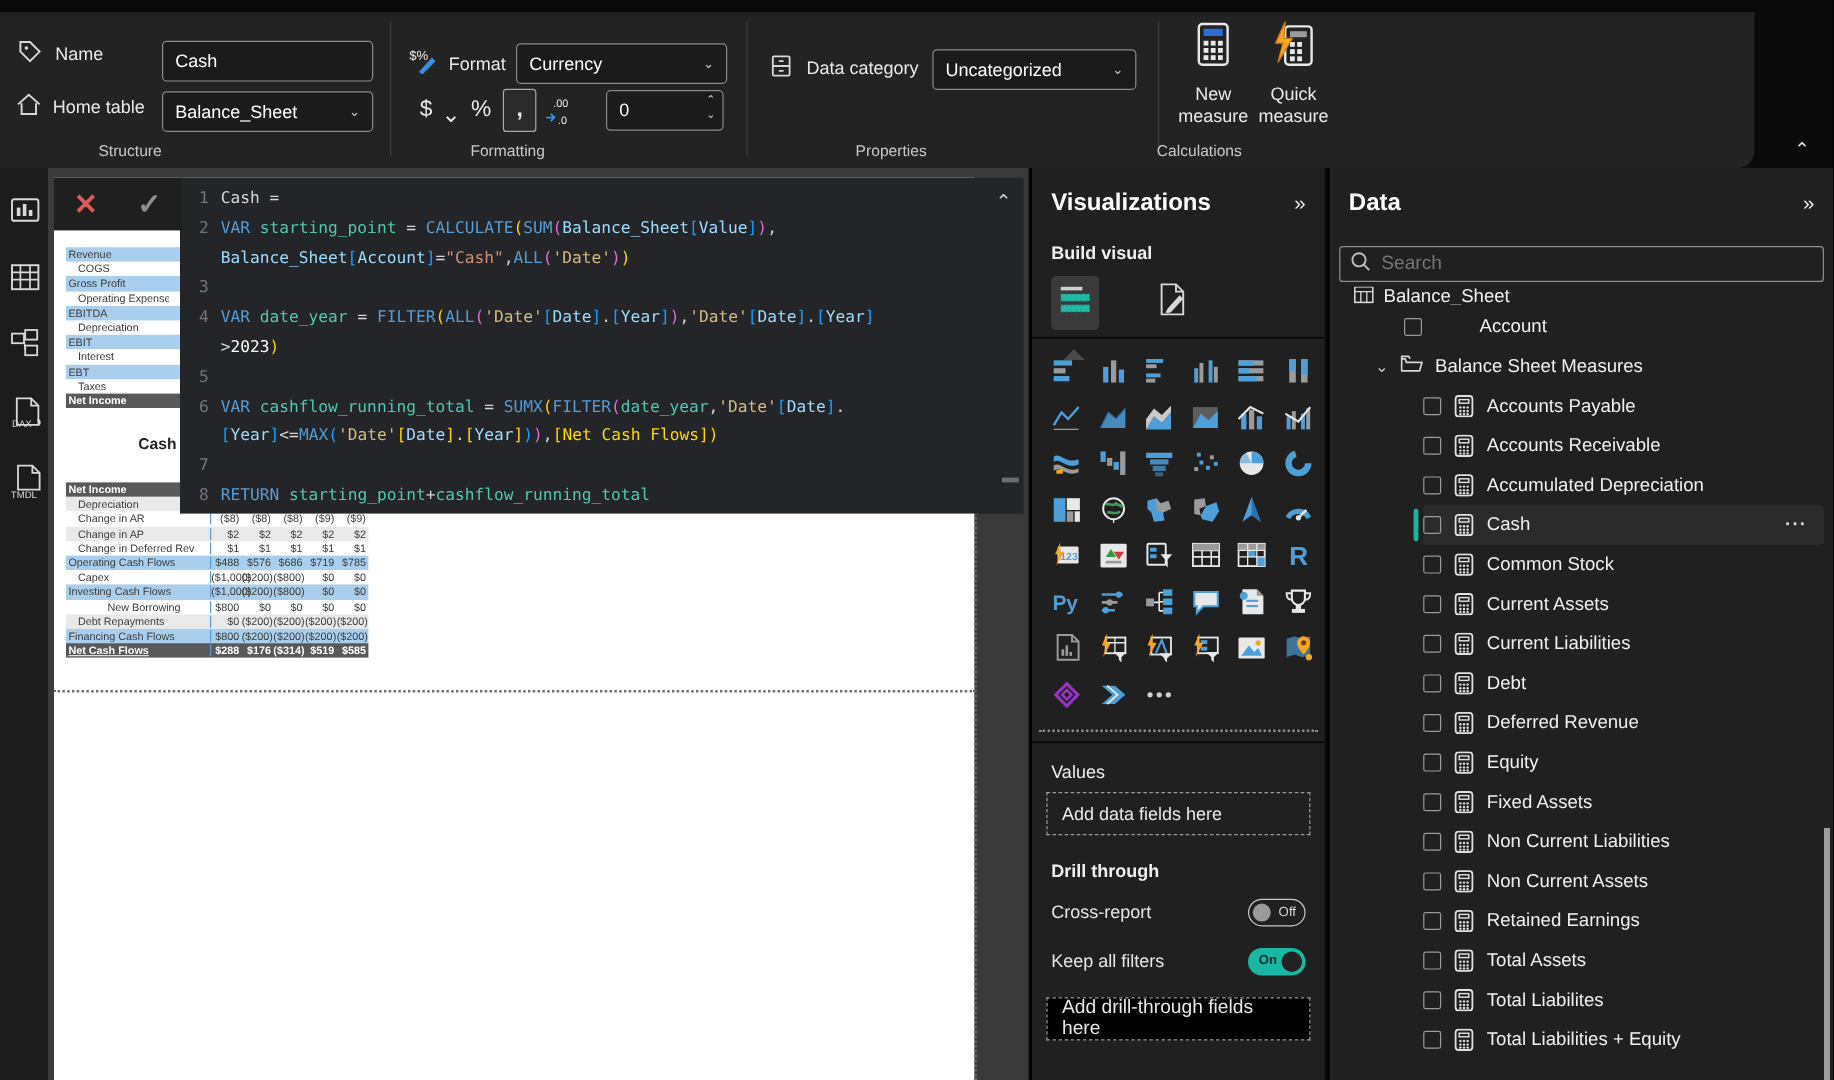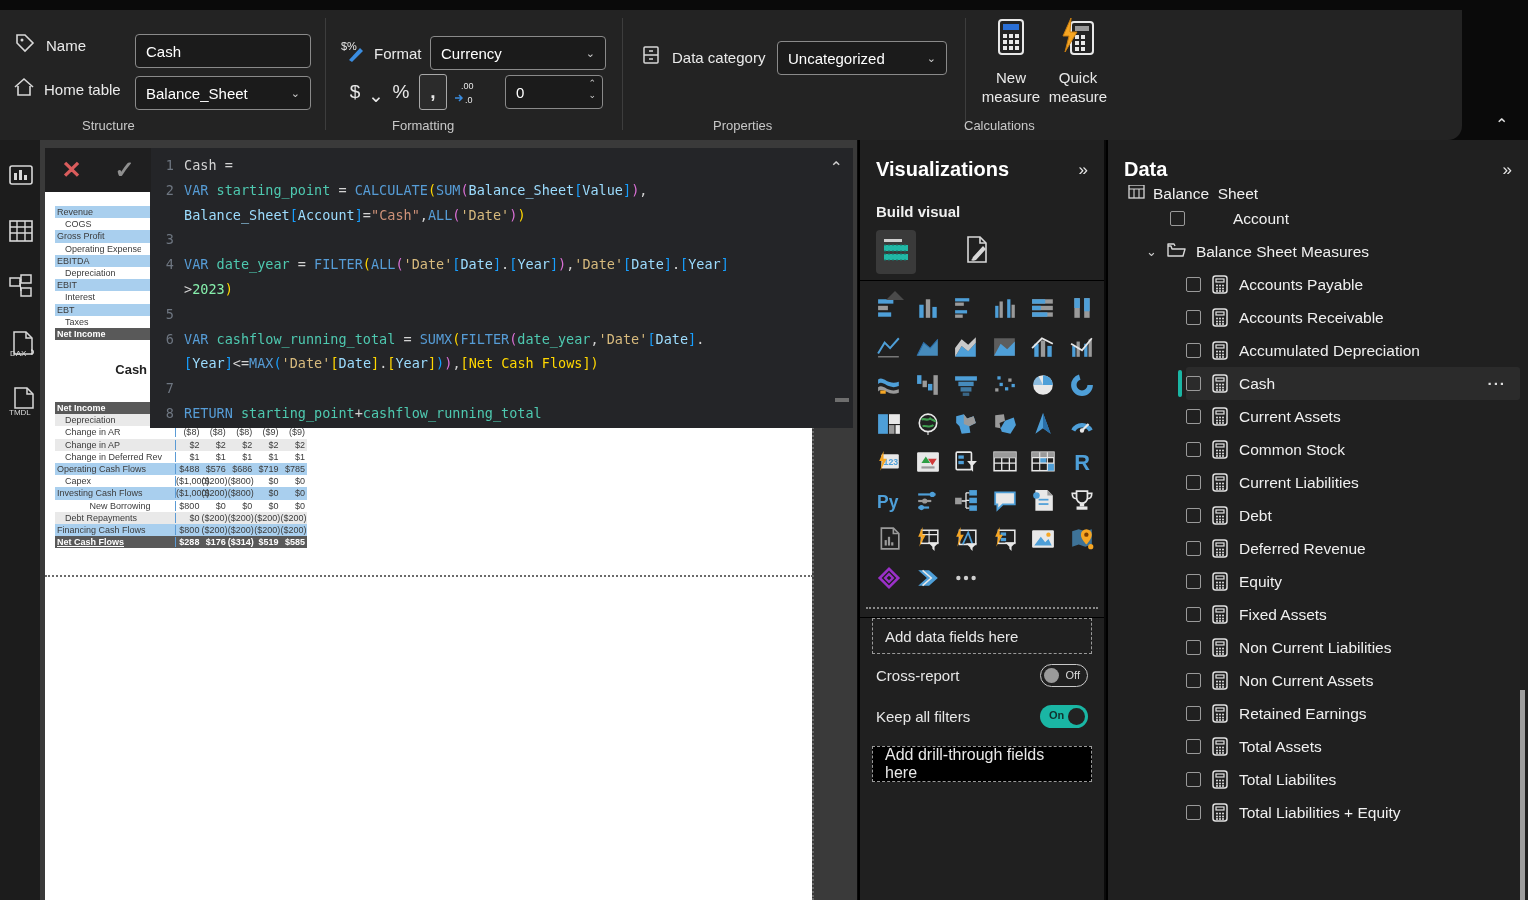--- a/index.html
+++ b/index.html
@@ -59,21 +59,21 @@
   .colsep { border-left:1px solid #5b9bd5; }
 
   
   #editor { left:150px; top:148px; width:703px; height:280px; background:#242528; z-index:5; }
   #code { font-family:"DejaVu Sans Mono", monospace; font-size:13.5px; line-height:24.8px;
           white-space:pre; padding-top:5px; }
   .cl { display:flex; }
   .cl .ln { width:24px; text-align:right; color:#6e7681; flex:0 0 24px; }
   .cl .ct { padding-left:10px; }
   .tk-k { color:#569cd6; } .tk-v { color:#4ec9b0; } .tk-i { color:#9cdcfe; }
-  .tk-q { color:#d7ba7d; } .tk-s { color:#ce9178; } .tk-n { color:#86efac; }
+  .tk-q { color:#d7ba7d; } .tk-s { color:#ce9178; } .tk-n { color:#ffffff; }
   .tk-o { color:#d4d4d4; } .tk-t { color:#d4d4d4; }
   .tk-g { color:#ffd700; } .tk-m { color:#da70d6; } .tk-b { color:#179fff; }
   #editor-collapse { right:10px; top:10px; color:#cfcfcf; font-size:16px; cursor:pointer; }
   #editor-scroll-thumb { right:4px; top:250px; width:14px; height:4px; background:#6e6e6e; }
 
   
   .pane { top:140px; height:760px; background:#202020; }
   #viz-pane { left:858px; width:246px; border-left:2px solid #000; }
   #data-pane { left:1106px; width:422px; border-left:2px solid #000; }
   .pane-title { font-size:20px; font-weight:bold; color:#fff; }
@@ -809,24 +809,26 @@
           <svg width="24" height="24" viewBox="0 0 22 22">
             <circle cx="4" cy="11" r="2" fill="#cfcfcf"></circle>
             <circle cx="11" cy="11" r="2" fill="#cfcfcf"></circle>
             <circle cx="18" cy="11" r="2" fill="#cfcfcf"></circle>
           </svg>
         </div>
       </div>
     <div class="dotline" style="margin:10px 6px 0 6px;"></div>
     <div class="hline" style="margin-top:8px;"></div>
 
+    <div class="sub-title" style="font-weight:normal; padding:16px 16px 8px 16px; font-size:15px;">Values</div>
     <div class="fieldwell" style="margin:0 12px;">
       <span>Add data fields here</span>
     </div>
 
+    <div class="sub-title" style="padding:22px 16px 4px 16px;">Drill through</div>
     <div style="display:flex; justify-content:space-between; align-items:center; padding:10px 16px;">
       <span style="font-size:15px;">Cross-report</span>
       <div class="toggle off">
         <div class="knob"></div>
           <span class="t-lab">Off</span>
       </div>
     </div>
     <div style="display:flex; justify-content:space-between; align-items:center; padding:8px 16px;">
       <span style="font-size:15px;">Keep all filters</span>
       <div class="toggle on">
@@ -836,20 +838,29 @@
     </div>
     <div class="fieldwell dark" style="margin:10px 12px 0 12px;">
       <span>Add drill-through fields here</span>
     </div>
   </div>
 
   <div id="data-pane" class="abs pane">
     <div style="display:flex; justify-content:space-between; align-items:center; padding:18px 16px 0 16px;">
       <span class="pane-title">Data</span>
       <span class="pane-chev">»</span>
+    </div>
+    <div id="search-box" style="margin:24px 8px 0 8px;">
+      <span>
+        <svg width="18" height="18" viewBox="0 0 18 18">
+            <circle cx="7.5" cy="7.5" r="5.5" fill="none" stroke="#bdbdbd" stroke-width="1.6"></circle>
+            <line x1="11.5" y1="11.5" x2="16" y2="16" stroke="#bdbdbd" stroke-width="1.6"></line>
+          </svg>
+      </span>
+      <input placeholder="Search" style="">
     </div>
 
     <div class="clip-top" style="margin:4px 8px 0 20px;">
       <div class="drow" style="gap:8px;">
         <span>
           <svg width="17" height="17" viewBox="0 0 17 17">
               <rect x="1" y="2" width="15" height="13" fill="none" stroke="#d8d8d8" stroke-width="1.3"></rect>
               <path d="M1 6 H16 M6 6 V15 M11 6 V15" stroke="#d8d8d8" stroke-width="1.1"></path>
             </svg>
         </span>
@@ -971,42 +982,42 @@
                 <circle cx="12" cy="10.5" r="1"></circle>
                 <circle cx="6" cy="13.5" r="1"></circle>
                 <circle cx="9" cy="13.5" r="1"></circle>
                 <circle cx="12" cy="13.5" r="1"></circle>
                 <circle cx="6" cy="16" r="1"></circle>
                 <circle cx="9" cy="16" r="1"></circle>
                 <circle cx="12" cy="16" r="1"></circle>
               </g>
             </svg>
           </span>
+          <span>Common Stock</span>
+        </div>
+        <div class="drow">
+          <span class="cbx"></span>
+          <span style="display: flex; align-items: center;">
+            <svg width="18" height="19" viewBox="0 0 18 19">
+              <rect x="2" y="1" width="14" height="17" rx="2.5" fill="none" stroke="#e0e0e0" stroke-width="1.5"></rect>
+              <rect x="5" y="4" width="8" height="3" fill="none" stroke="#e0e0e0" stroke-width="1.2"></rect>
+              <g fill="#e0e0e0">
+                <circle cx="6" cy="10.5" r="1"></circle>
+                <circle cx="9" cy="10.5" r="1"></circle>
+                <circle cx="12" cy="10.5" r="1"></circle>
+                <circle cx="6" cy="13.5" r="1"></circle>
+                <circle cx="9" cy="13.5" r="1"></circle>
+                <circle cx="12" cy="13.5" r="1"></circle>
+                <circle cx="6" cy="16" r="1"></circle>
+                <circle cx="9" cy="16" r="1"></circle>
+                <circle cx="12" cy="16" r="1"></circle>
+              </g>
+            </svg>
+          </span>
           <span>Current Assets</span>
-        </div>
-        <div class="drow">
-          <span class="cbx"></span>
-          <span style="display: flex; align-items: center;">
-            <svg width="18" height="19" viewBox="0 0 18 19">
-              <rect x="2" y="1" width="14" height="17" rx="2.5" fill="none" stroke="#e0e0e0" stroke-width="1.5"></rect>
-              <rect x="5" y="4" width="8" height="3" fill="none" stroke="#e0e0e0" stroke-width="1.2"></rect>
-              <g fill="#e0e0e0">
-                <circle cx="6" cy="10.5" r="1"></circle>
-                <circle cx="9" cy="10.5" r="1"></circle>
-                <circle cx="12" cy="10.5" r="1"></circle>
-                <circle cx="6" cy="13.5" r="1"></circle>
-                <circle cx="9" cy="13.5" r="1"></circle>
-                <circle cx="12" cy="13.5" r="1"></circle>
-                <circle cx="6" cy="16" r="1"></circle>
-                <circle cx="9" cy="16" r="1"></circle>
-                <circle cx="12" cy="16" r="1"></circle>
-              </g>
-            </svg>
-          </span>
-          <span>Common Stock</span>
         </div>
         <div class="drow">
           <span class="cbx"></span>
           <span style="display: flex; align-items: center;">
             <svg width="18" height="19" viewBox="0 0 18 19">
               <rect x="2" y="1" width="14" height="17" rx="2.5" fill="none" stroke="#e0e0e0" stroke-width="1.5"></rect>
               <rect x="5" y="4" width="8" height="3" fill="none" stroke="#e0e0e0" stroke-width="1.2"></rect>
               <g fill="#e0e0e0">
                 <circle cx="6" cy="10.5" r="1"></circle>
                 <circle cx="9" cy="10.5" r="1"></circle>

